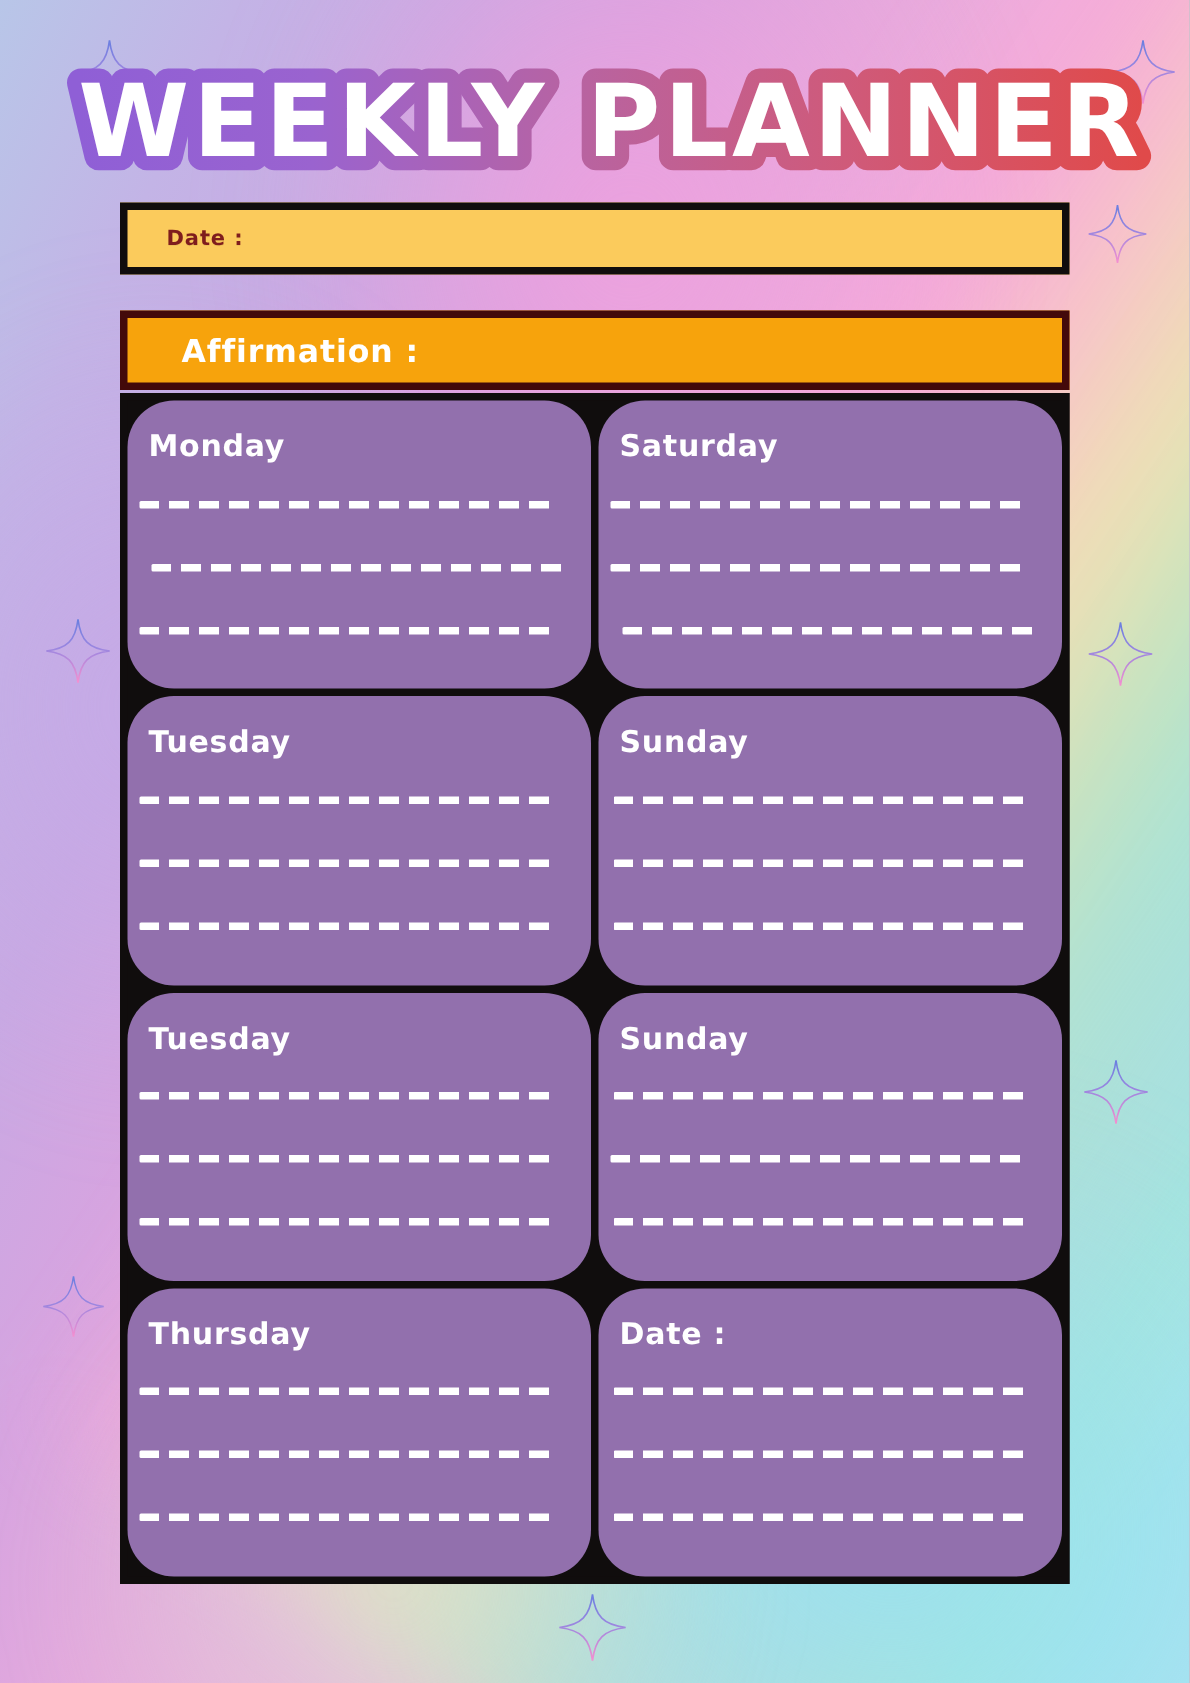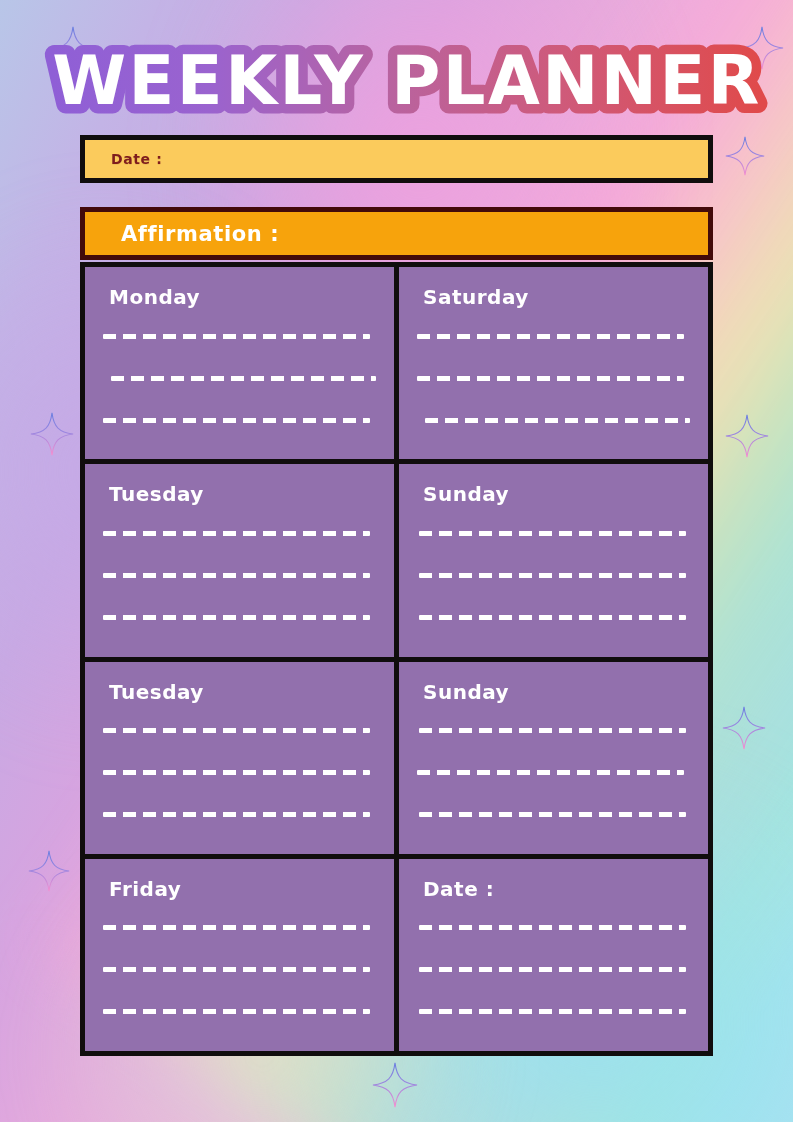--- a/index.html
+++ b/index.html
@@ -185,24 +185,25 @@
     display: grid;
     grid-template-columns: 1fr 1fr;
     grid-template-rows: repeat(4, 1fr);
     background: #100d0d;
     border: 5px solid #100d0d;
     gap: 5px;
   }
   .cell {
     background: #9270ad;
     box-sizing: border-box;
-    padding: 14px 16px 10px 16px;
+    padding: 14px 16px 10px 6px;
     display: flex;
     flex-direction: column;
     overflow: hidden;
+    border-radius: 31px;
   }
   .cell-title {
     color: #ffffff;
     font-size: 20px;
     font-weight: bold;
     letter-spacing: 0.5px;
     margin: 4px 0 0 8px;
     flex: 0 0 auto;
   }
   .cell-lines {
@@ -365,21 +366,21 @@
     <div class="cell">
       <div class="cell-title">Sunday</div>
       <div class="cell-lines">
         <div class="dash-line ind-3"></div>
         <div class="dash-line ind-1"></div>
         <div class="dash-line ind-3"></div>
       </div>
     </div>
 
     <div class="cell">
-      <div class="cell-title">Friday</div>
+      <div class="cell-title">Thursday</div>
       <div class="cell-lines">
         <div class="dash-line ind-1"></div>
         <div class="dash-line ind-1"></div>
         <div class="dash-line ind-1"></div>
       </div>
     </div>
 
     <div class="cell">
       <div class="cell-title">Date :</div>
       <div class="cell-lines">

